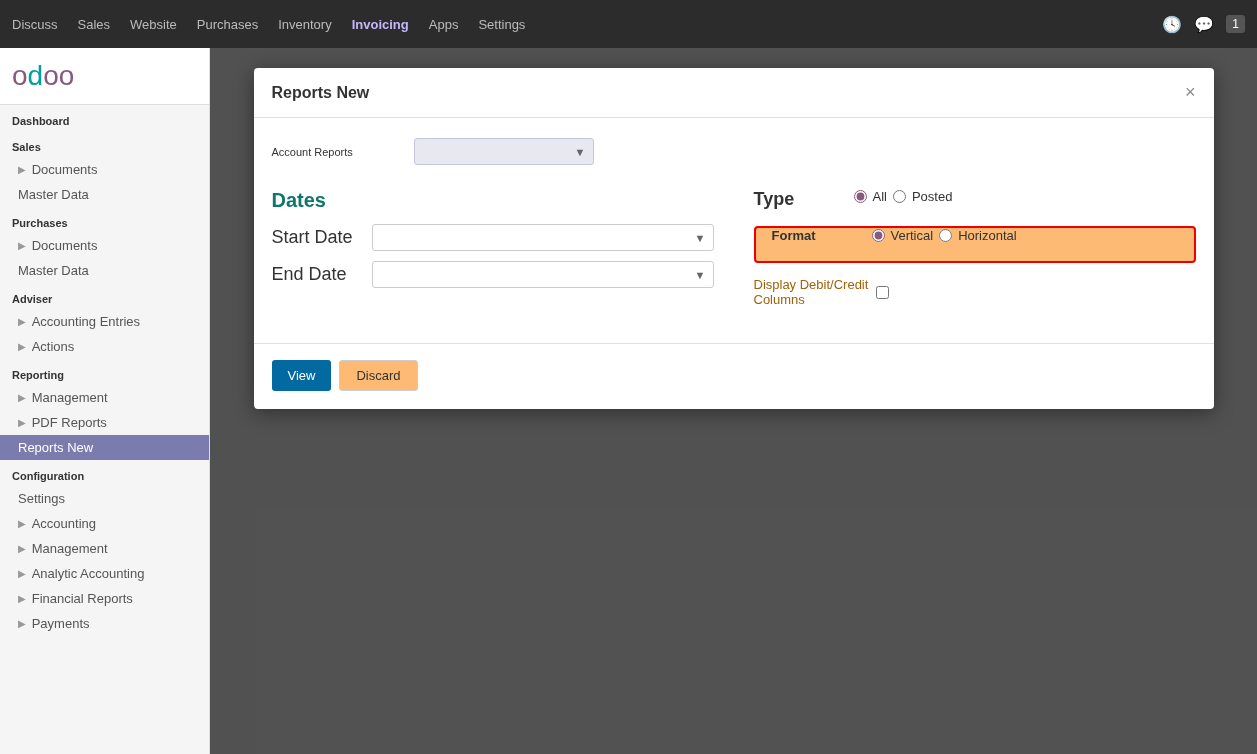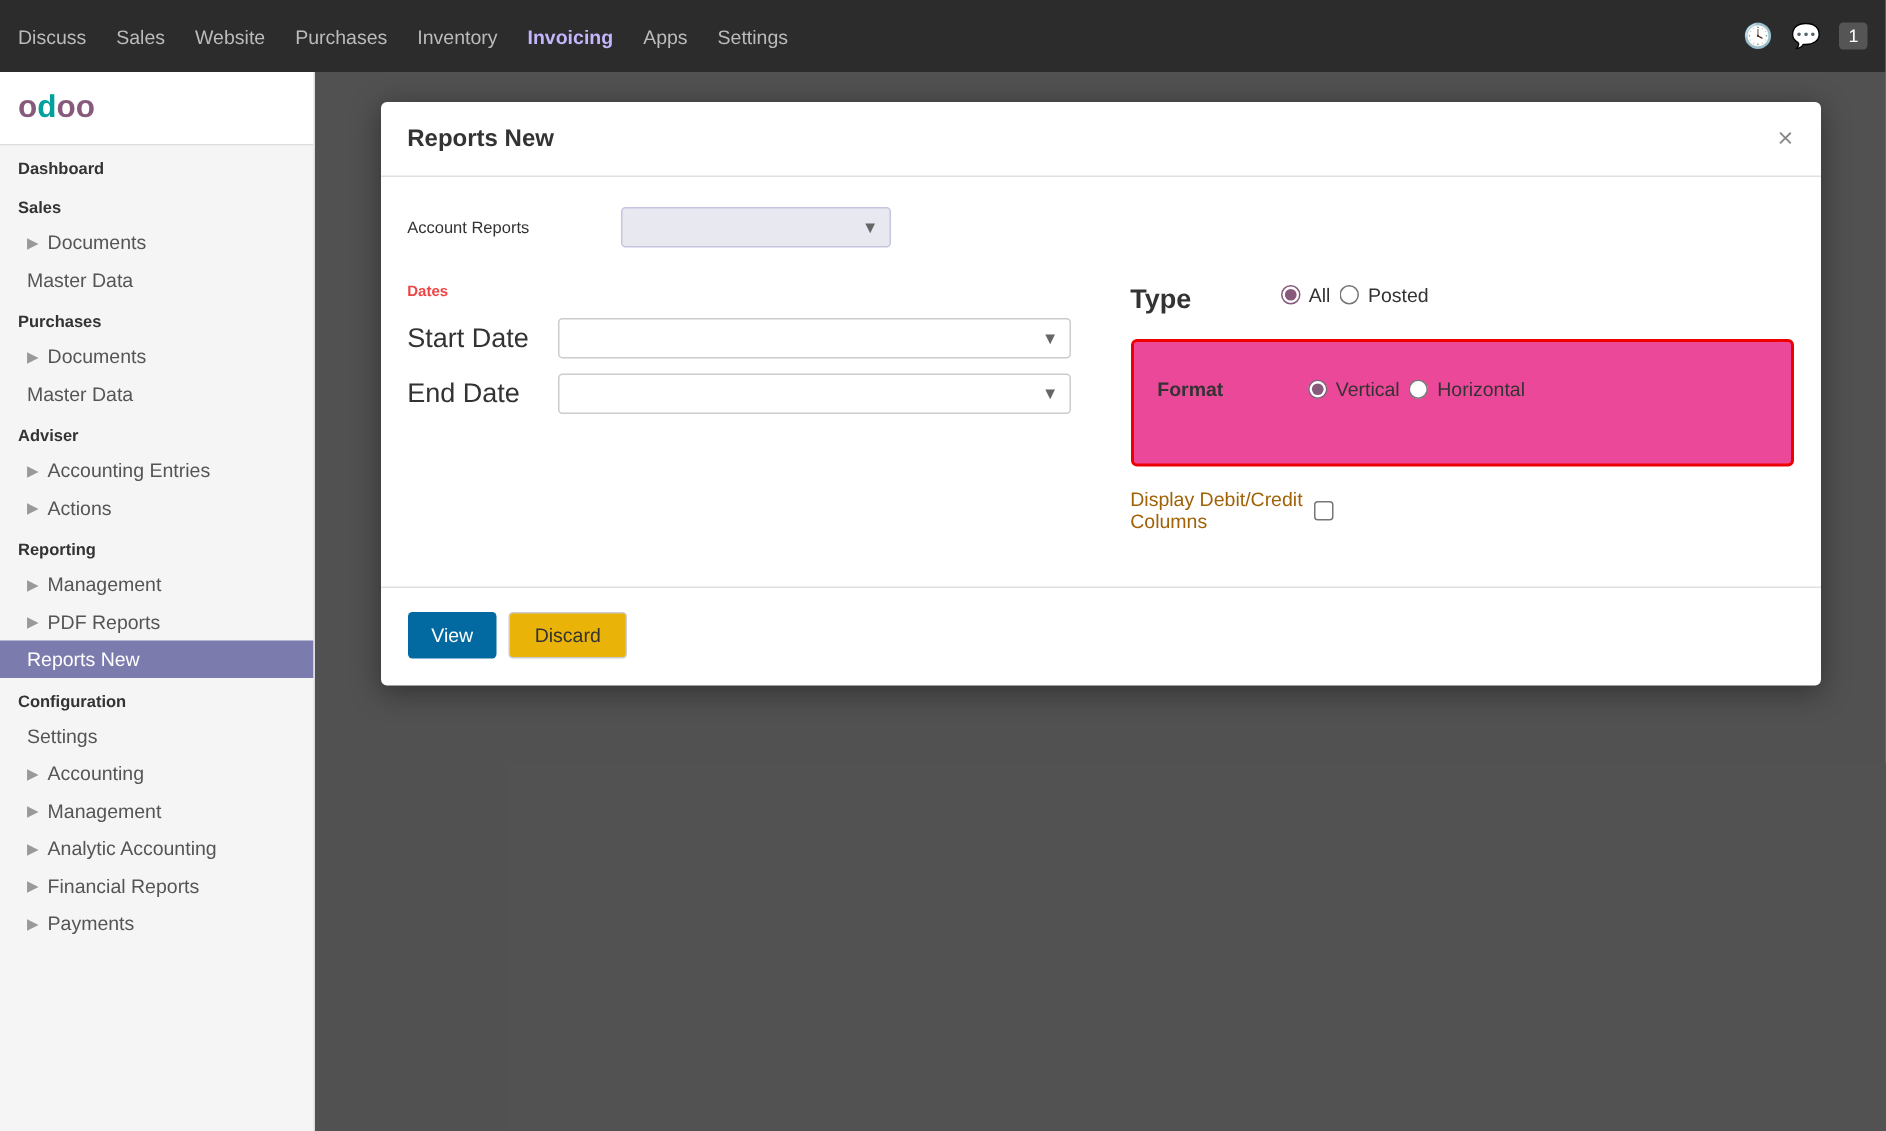--- a/index.html
+++ b/index.html
@@ -50,22 +50,22 @@
       flex-shrink: 0;
     }
     .sidebar-logo {
       padding: 12px;
       background: #fff;
       border-bottom: 1px solid #ddd;
       display: flex;
       align-items: center;
     }
     .odoo-logo {
-      font-size: 21px;
-      font-weight: bold;
+      font-size: 28px;
+      font-weight: normal;
       color: #875a7b;
     }
     .odoo-logo span { color: #00a09d; }
 
     .sidebar-section-label {
       font-size: 11px;
       font-weight: bold;
       color: #333;
       padding: 10px 12px 4px 12px;
       text-transform: none;
@@ -169,22 +169,22 @@
     .select-arrow {
       position: absolute;
       right: 8px;
       top: 50%;
       transform: translateY(-50%);
       pointer-events: none;
       color: #666;
       font-size: 11px;
     }
     .dates-title {
-      color: #ef4444;
-      font-size: 10px;
+      color: #0f766e;
+      font-size: 20px;
       font-weight: bold;
       margin-bottom: 12px;
     }
     .two-column-layout {
       display: flex;
       gap: 40px;
     }
     .left-column { flex: 1; }
     .right-column { flex: 1; }
 
@@ -236,22 +236,22 @@
       cursor: pointer;
     }
     input[type="checkbox"] {
       cursor: pointer;
     }
 
     
     .format-box {
       border: 2px solid #e00;
       border-radius: 4px;
-      padding: 24px 16px;
-      background: #ec4899;
+      padding: 0 16px;
+      background: #fdba74;
       margin-top: 4px;
     }
     .format-box-label {
       font-size: 13px;
       color: #333;
       font-weight: bold;
       margin-bottom: 8px;
     }
 
     
@@ -282,21 +282,21 @@
     .btn-view {
       background: #0369a1;
       color: #fff;
       border: none;
       border-radius: 3px;
       padding: 7px 16px;
       font-size: 13px;
       cursor: pointer;
     }
     .btn-discard {
-      background: #eab308;
+      background: #fdba74;
       color: #333;
       border: 1px solid #ccc;
       border-radius: 3px;
       padding: 7px 16px;
       font-size: 13px;
       cursor: pointer;
     }
   </style>
 </head>
 <body>

